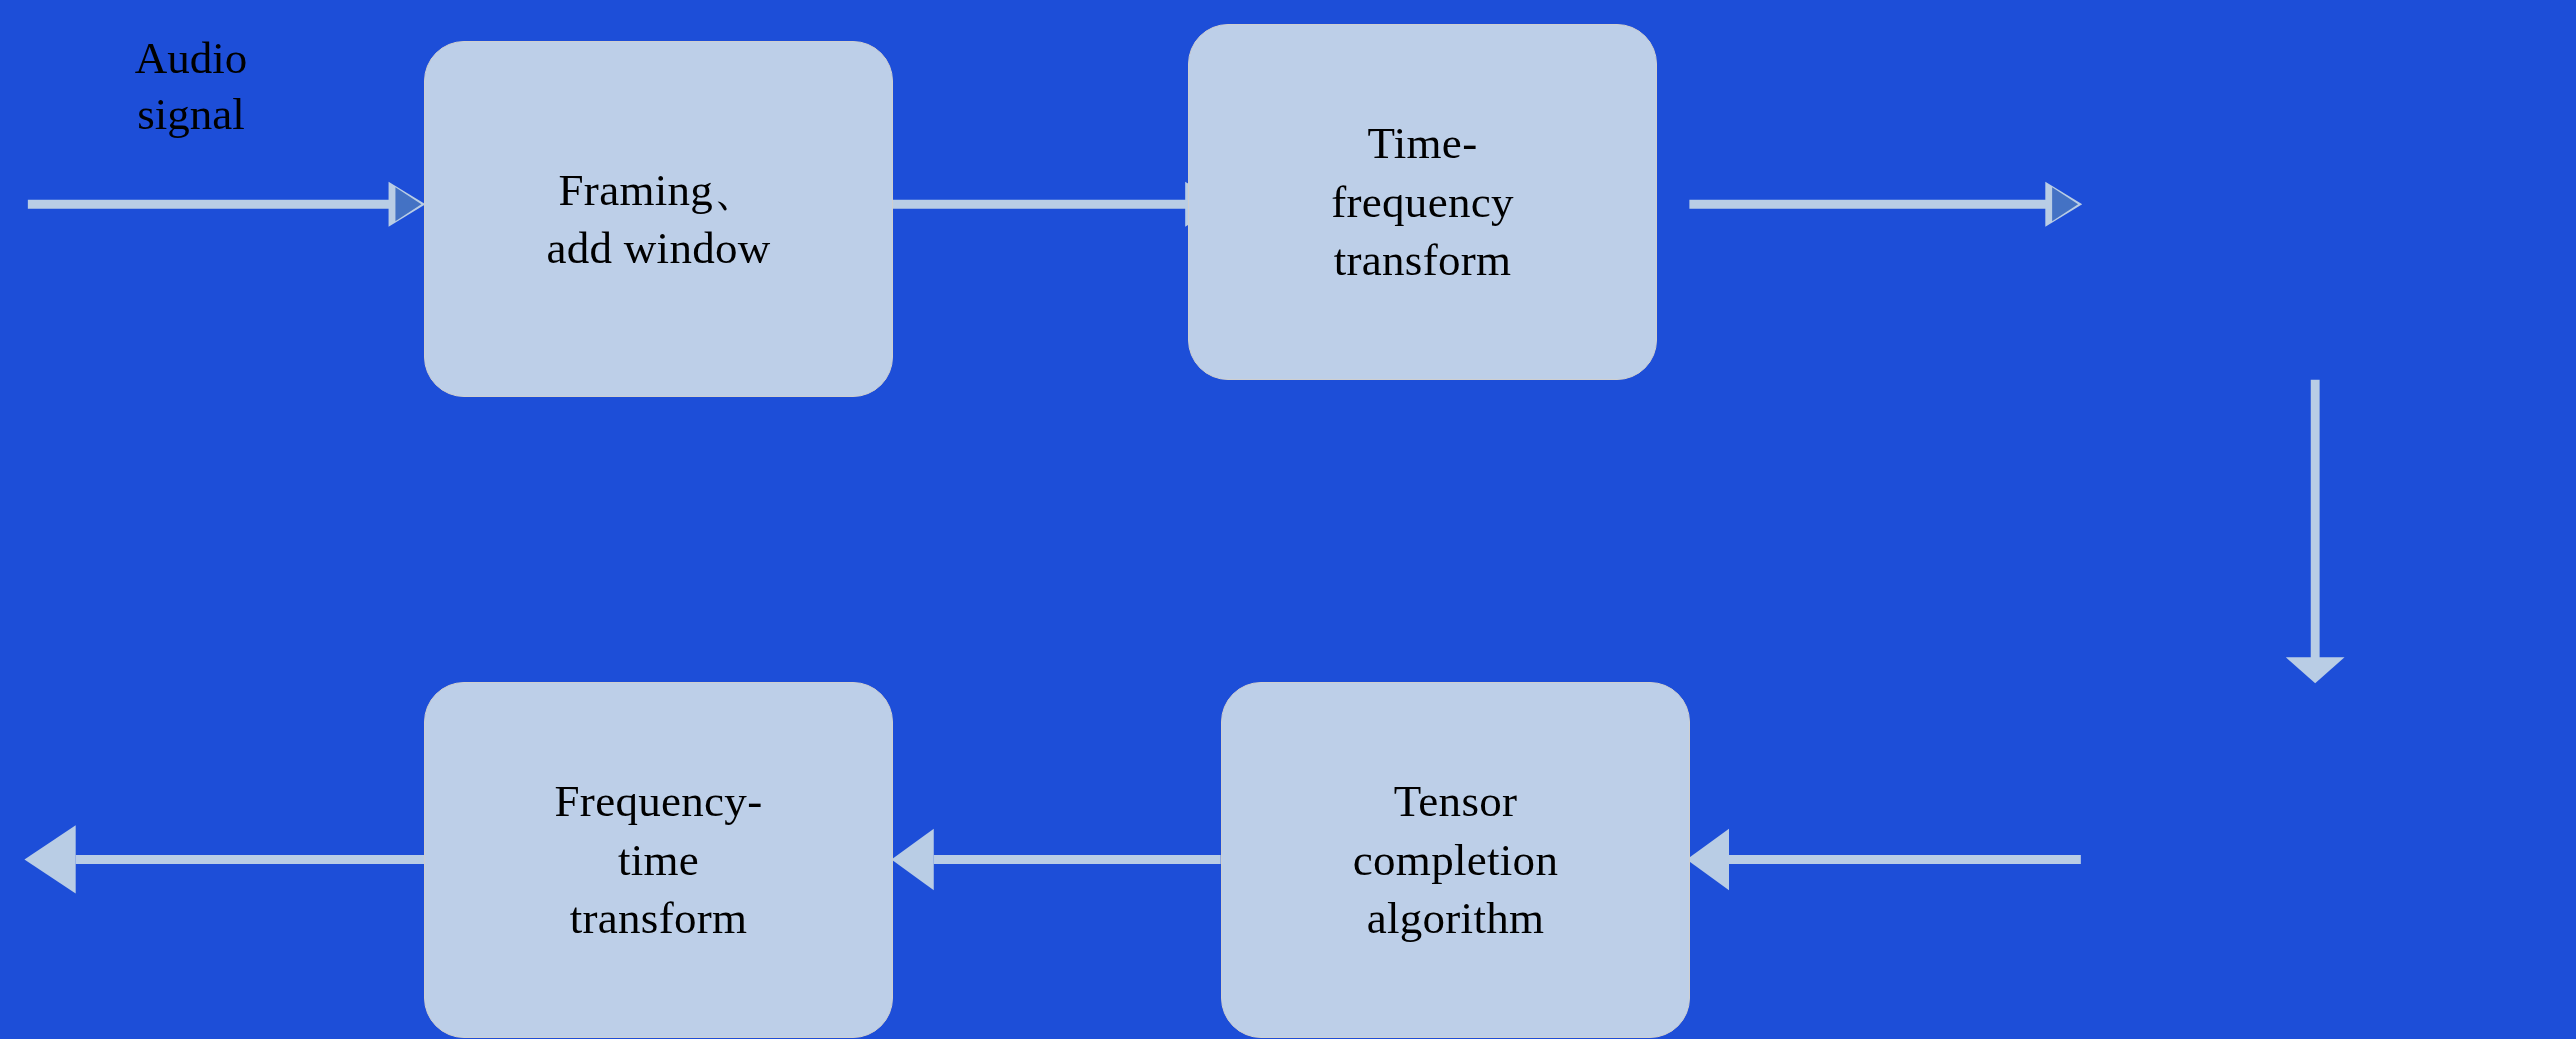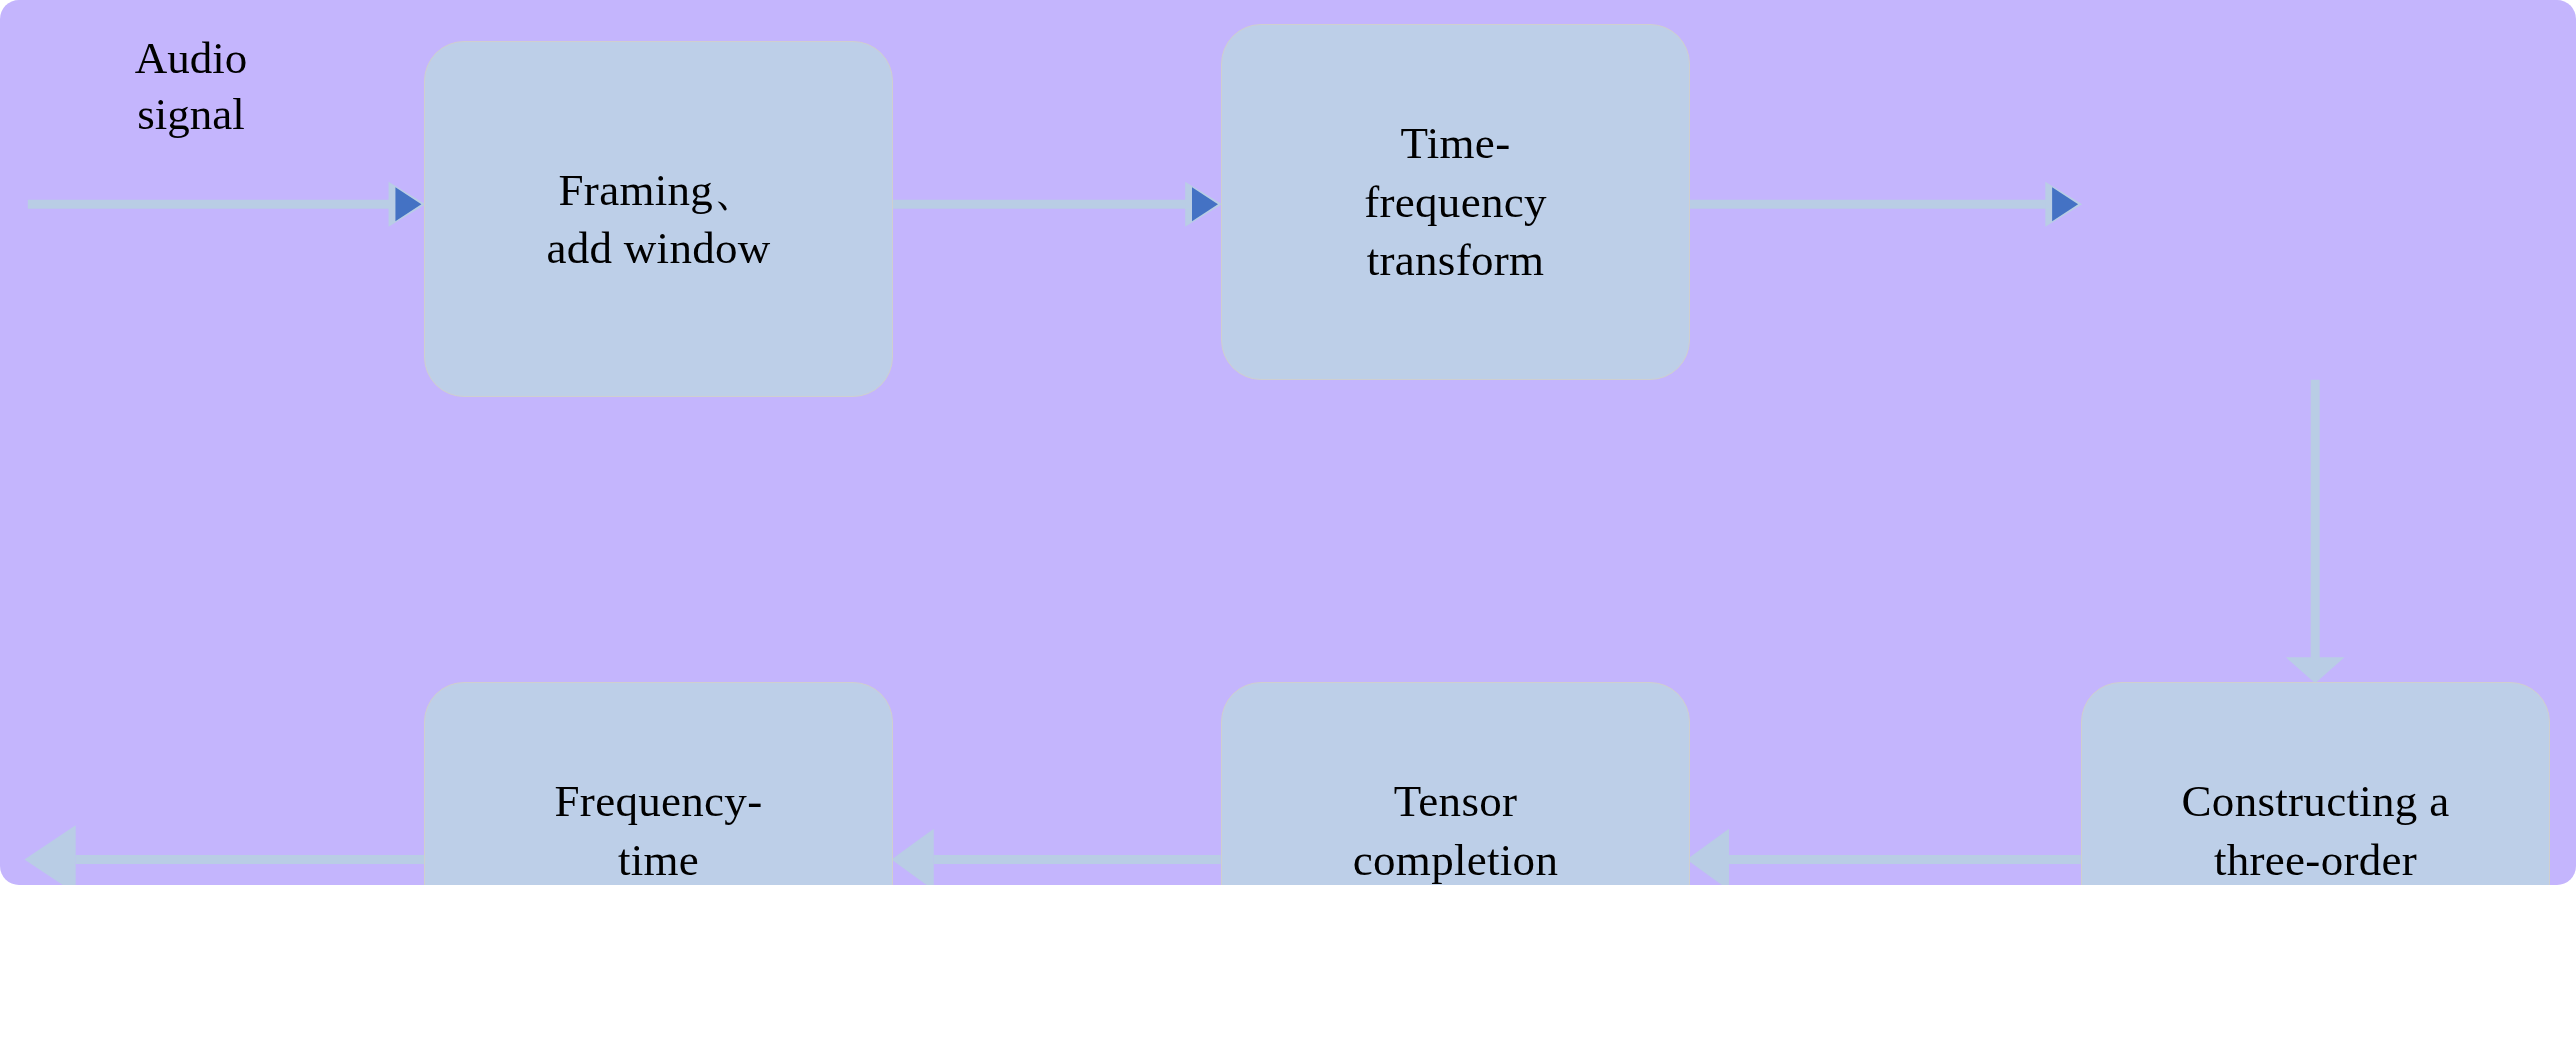--- a/index.html
+++ b/index.html
@@ -6,24 +6,23 @@
     margin: 0;
     padding: 0;
     background: #ffffff;
   }
   body {
     font-family: "Liberation Serif", "DejaVu Serif", serif;
   }
   #canvas {
     position: relative;
     width: 2576px;
-    height: 885px;
-    background: #c4b5fd;
+    height: 1039px;
+    background: #1d4ed8;
     overflow: hidden;
-    border-radius: 19px;
   }
   #flow-svg {
     position: absolute;
     left: 0;
     top: 0;
     width: 2576px;
     height: 1061px;
   }
   .node-box {
     position: absolute;
@@ -104,32 +103,27 @@
 
   <div class="edge-label" style="left:75px; top:31px; width:232px;">Audio
 signal</div>
 
 
   <div class="node-box" style="left:424px; top:41px; width:469px; height:356px;">
     <span class="node-label">Framing、
 add window</span>
   </div>
 
-  <div class="node-box" style="left:1221px; top:24px; width:469px; height:356px;">
+  <div class="node-box" style="left:1188px; top:24px; width:469px; height:356px;">
     <span class="node-label">Time-
 frequency
 transform</span>
   </div>
 
 
-  <div class="node-box" style="left:2081px; top:682px; width:469px; height:356px;">
-    <span class="node-label">Constructing a
-three-order
-tensor</span>
-  </div>
 
   <div class="node-box" style="left:1221px; top:682px; width:469px; height:356px;">
     <span class="node-label">Tensor
 completion
 algorithm</span>
   </div>
 
   <div class="node-box" style="left:424px; top:682px; width:469px; height:356px;">
     <span class="node-label">Frequency-
 time

